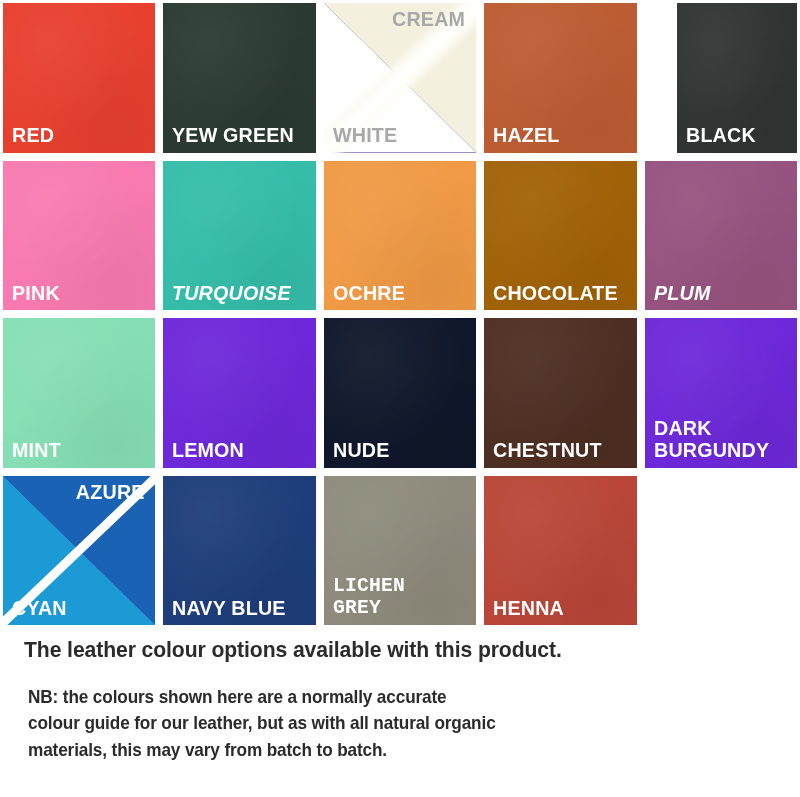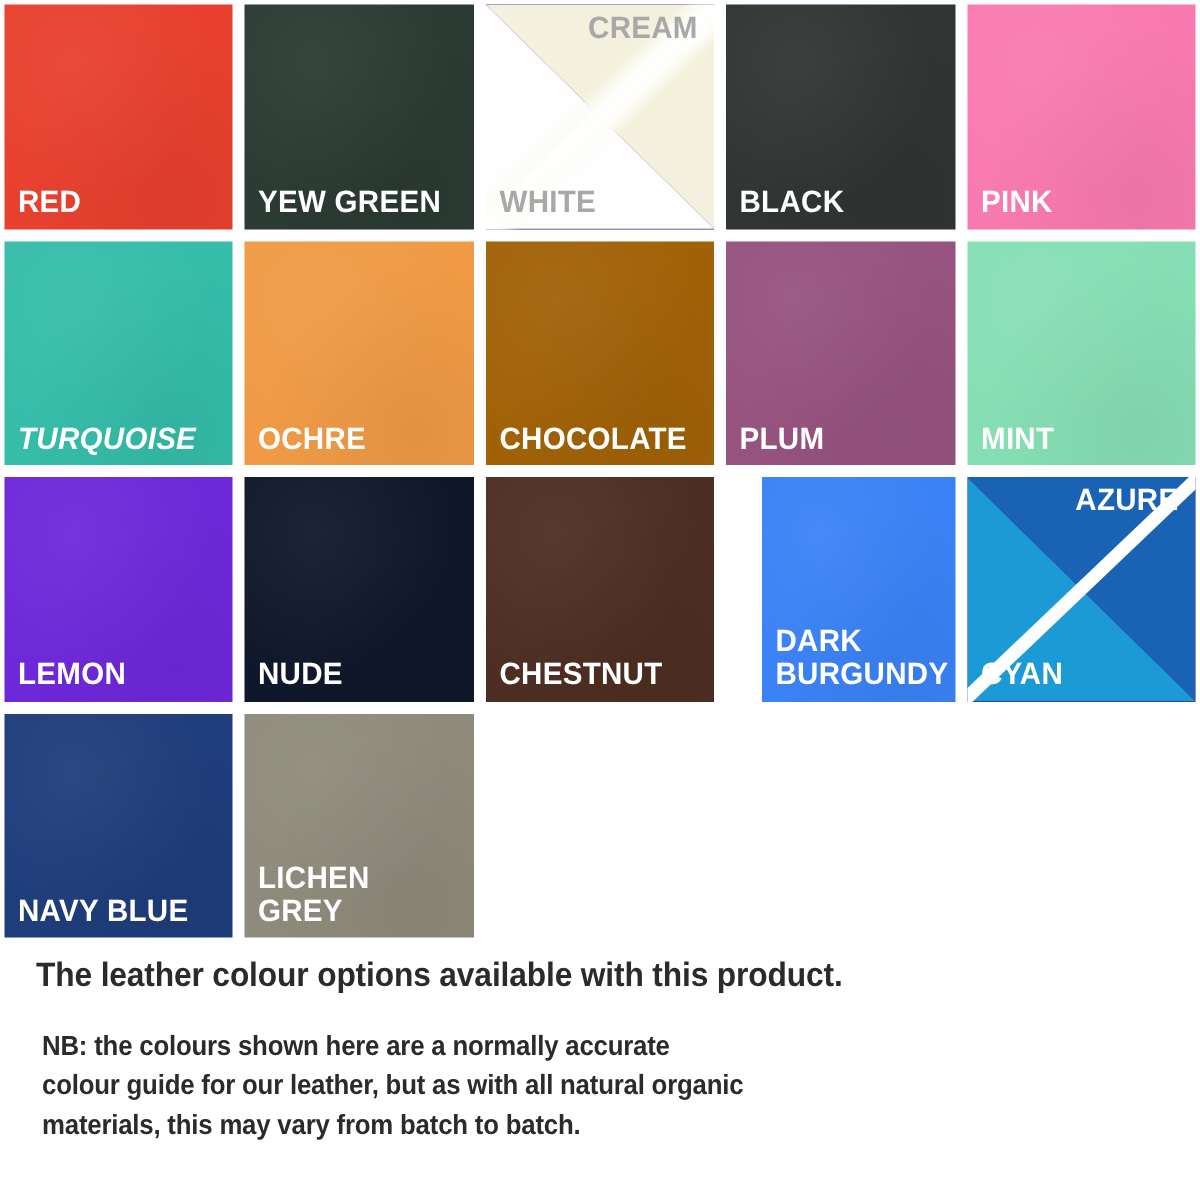--- a/index.html
+++ b/index.html
@@ -157,80 +157,88 @@
         <div class="grain"></div>
         <div class="label" style="color: rgb(255, 255, 255);">YEW GREEN</div>
       </div>
       <div class="swatch split" id="swatch-white-cream">
         <div class="tri-a" style="background: rgb(254, 254, 254);"></div>
         <div class="tri-b" style="background: rgb(243, 241, 221);"></div>
         <div class="divider"></div>
         <div class="label-top" style="color: rgb(168, 168, 168);">CREAM</div>
         <div class="label" style="color: rgb(168, 168, 168);">WHITE</div>
       </div>
-      <div class="swatch" style="background: rgb(48, 53, 52);">
+      <div class="swatch" style="background: rgb(188, 92, 51);">
+        <div class="grain"></div>
+        <div class="label" style="color: rgb(255, 255, 255);">HAZEL</div>
+      </div>
+      <div class="swatch" style="background: rgb(48, 53, 52); margin-left: 32px;">
         <div class="grain"></div>
         <div class="label" style="color: rgb(255, 255, 255);">BLACK</div>
       </div>
       <div class="swatch" style="background: rgb(249, 122, 176);">
         <div class="grain"></div>
         <div class="label" style="color: rgb(255, 255, 255);">PINK</div>
       </div>
       <div class="swatch" style="background: rgb(53, 189, 170); font-style: italic;">
         <div class="grain"></div>
         <div class="label" style="color: rgb(255, 255, 255);">TURQUOISE</div>
       </div>
       <div class="swatch" style="background: rgb(240, 154, 69);">
         <div class="grain"></div>
         <div class="label" style="color: rgb(255, 255, 255);">OCHRE</div>
       </div>
       <div class="swatch" style="background: #a16207;">
         <div class="grain"></div>
         <div class="label" style="color: rgb(255, 255, 255);">CHOCOLATE</div>
       </div>
-      <div class="swatch" style="background: rgb(150, 83, 127);">
+      <div class="swatch" style="background: rgb(150, 83, 127); font-style: italic;">
         <div class="grain"></div>
         <div class="label" style="color: rgb(255, 255, 255);">PLUM</div>
       </div>
       <div class="swatch" style="background: rgb(134, 223, 180);">
         <div class="grain"></div>
         <div class="label" style="color: rgb(255, 255, 255);">MINT</div>
       </div>
       <div class="swatch" style="background: #6d28d9;">
         <div class="grain"></div>
         <div class="label" style="color: rgb(255, 255, 255);">LEMON</div>
       </div>
       <div class="swatch" style="background: #0f172a;">
         <div class="grain"></div>
         <div class="label" style="color: rgb(255, 255, 255);">NUDE</div>
       </div>
       <div class="swatch" style="background: rgb(77, 46, 34);">
         <div class="grain"></div>
         <div class="label" style="color: rgb(255, 255, 255);">CHESTNUT</div>
       </div>
-      <div class="swatch" style="background: #3b82f6; margin-left: 24px;">
+      <div class="swatch" style="background: #6d28d9;">
         <div class="grain"></div>
         <div class="label" style="color: rgb(255, 255, 255);">DARK
 BURGUNDY</div>
       </div>
       <div class="swatch split">
         <div class="tri-a" style="background: rgb(28, 154, 214);"></div>
         <div class="tri-b" style="background: rgb(26, 98, 179);"></div>
         <div class="divider"></div>
         <div class="label-top" style="color: rgb(255, 255, 255);">AZURE</div>
         <div class="label" style="color: rgb(255, 255, 255);">CYAN</div>
       </div>
       <div class="swatch" style="background: rgb(30, 61, 123);">
         <div class="grain"></div>
         <div class="label" style="color: rgb(255, 255, 255);">NAVY BLUE</div>
       </div>
-      <div class="swatch" style="background: rgb(142, 139, 124);">
+      <div class="swatch" style="background: rgb(142, 139, 124); font-family: Liberation Mono, monospace;">
         <div class="grain"></div>
         <div class="label" style="color: rgb(255, 255, 255);">LICHEN
 GREY</div>
+      </div>
+      <div class="swatch" style="background: rgb(185, 70, 56);">
+        <div class="grain"></div>
+        <div class="label" style="color: rgb(255, 255, 255);">HENNA</div>
       </div>
     </div>
 
   <div id="caption-block">
     <div id="headline">The leather colour options available with this product.</div>
     <div id="note">
         <span class="note-line">NB: the colours shown here are a normally accurate</span>
         <span class="note-line">colour guide for our leather, but as with all natural organic</span>
         <span class="note-line">materials, this may vary from batch to batch.</span>
       </div>

